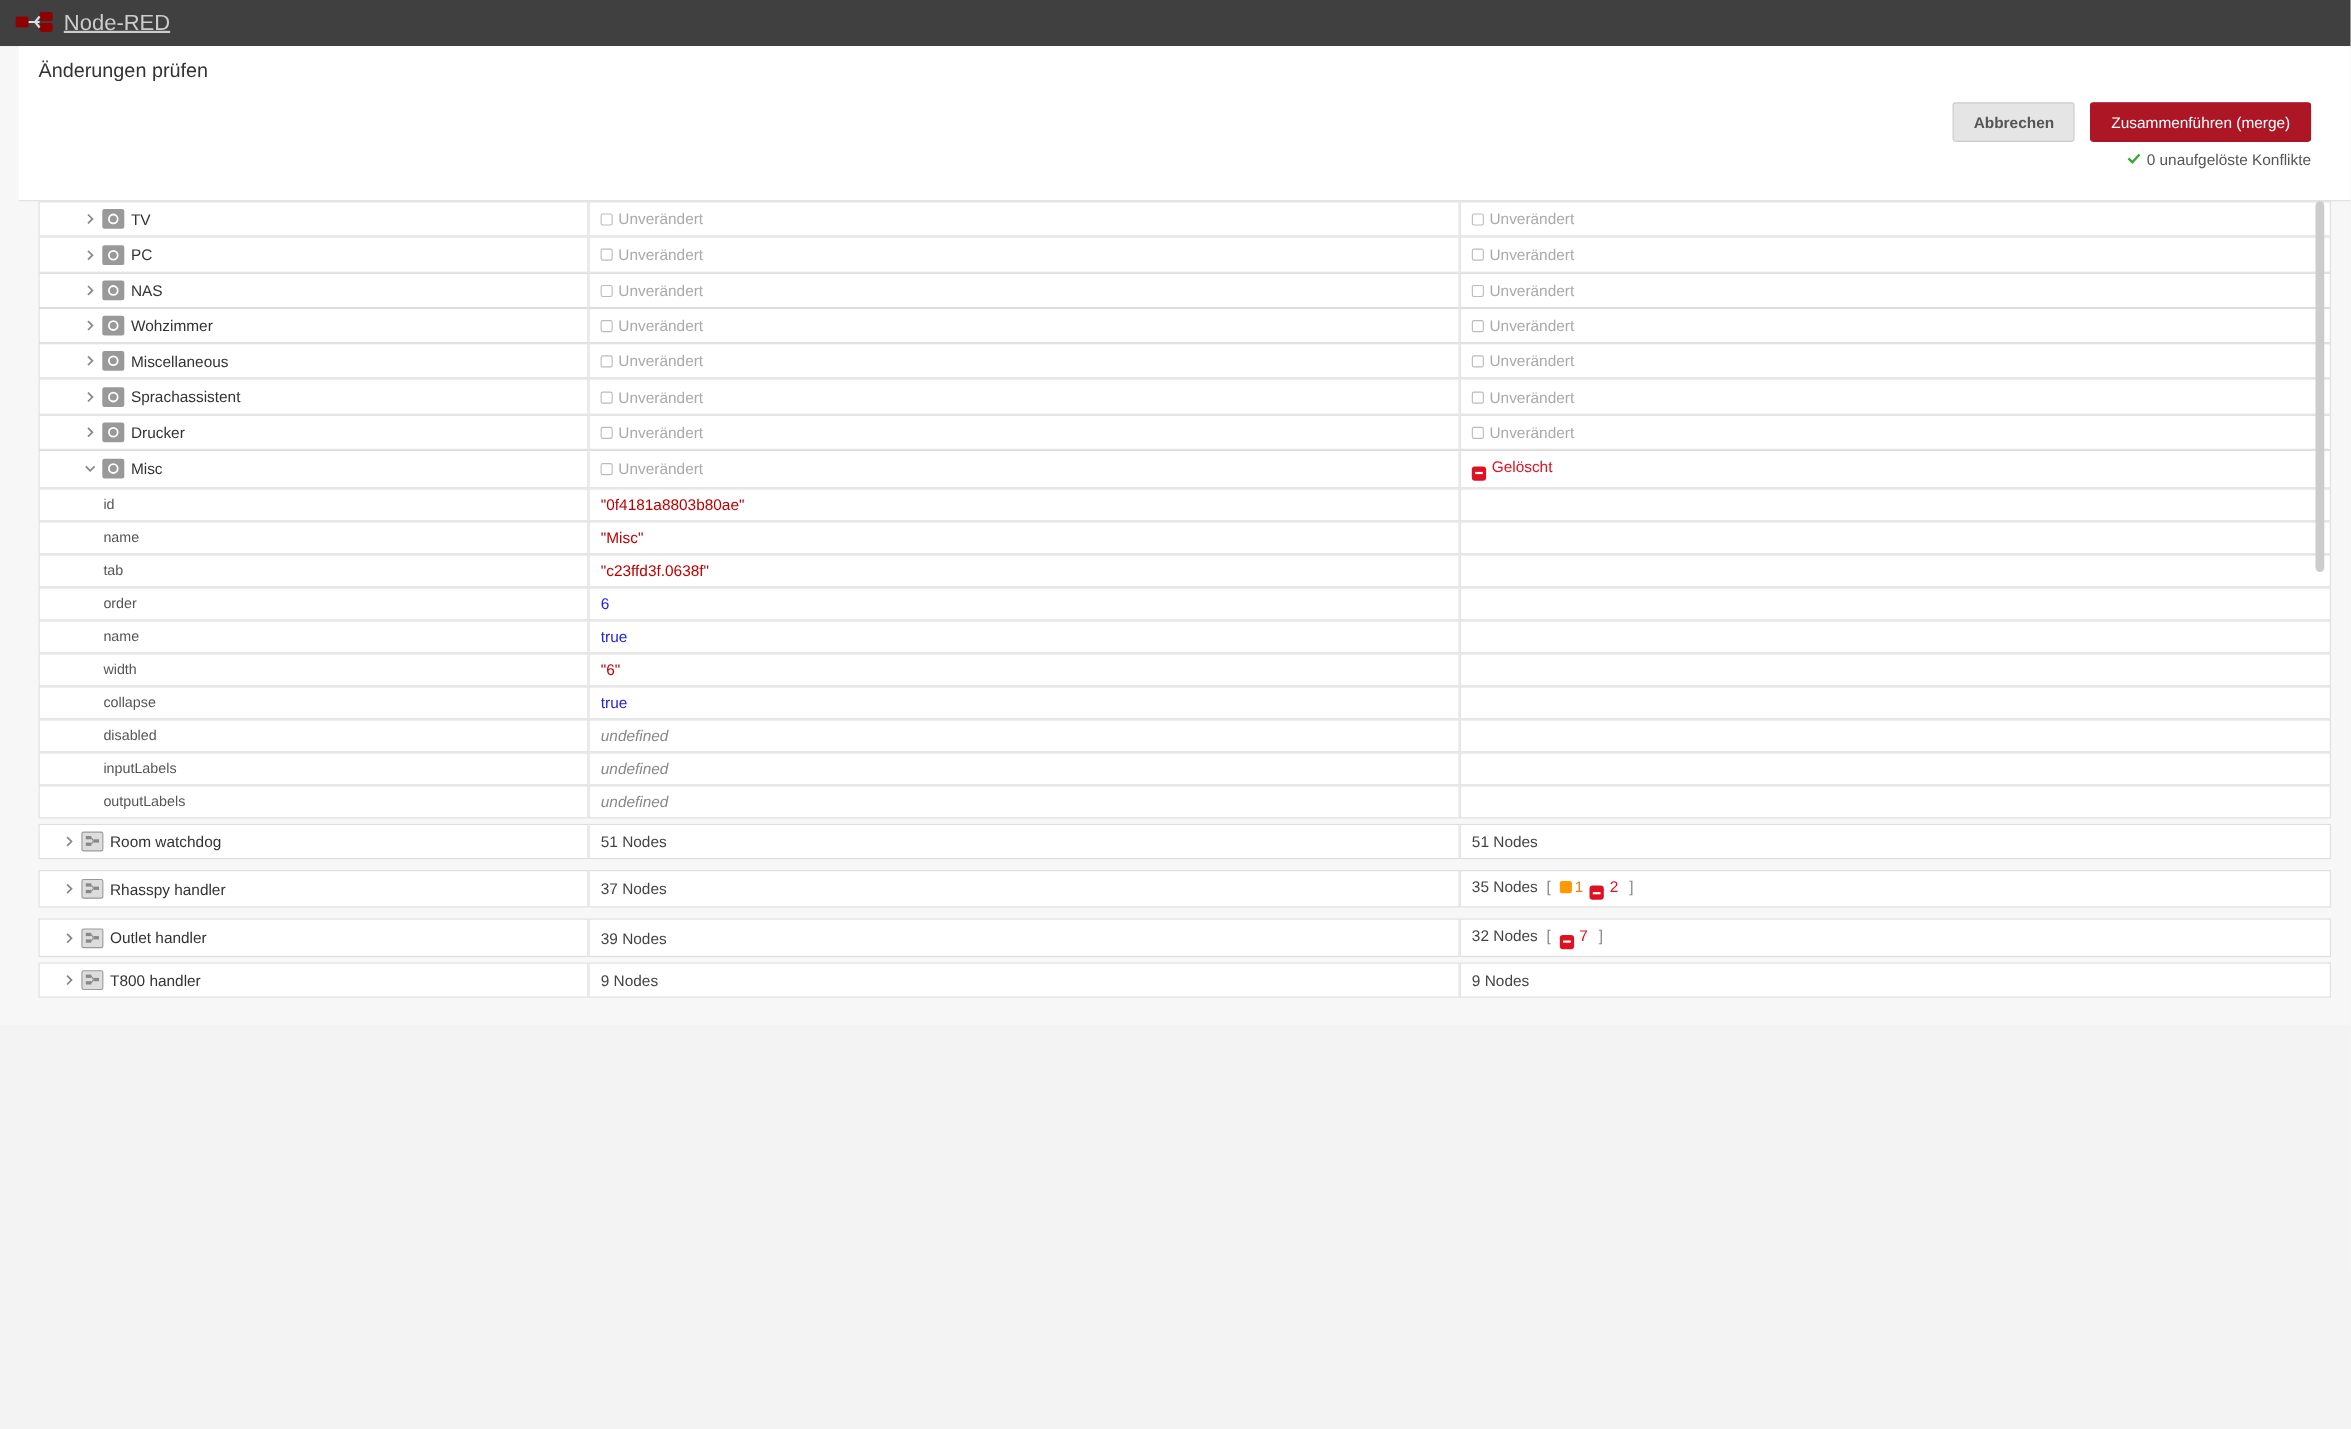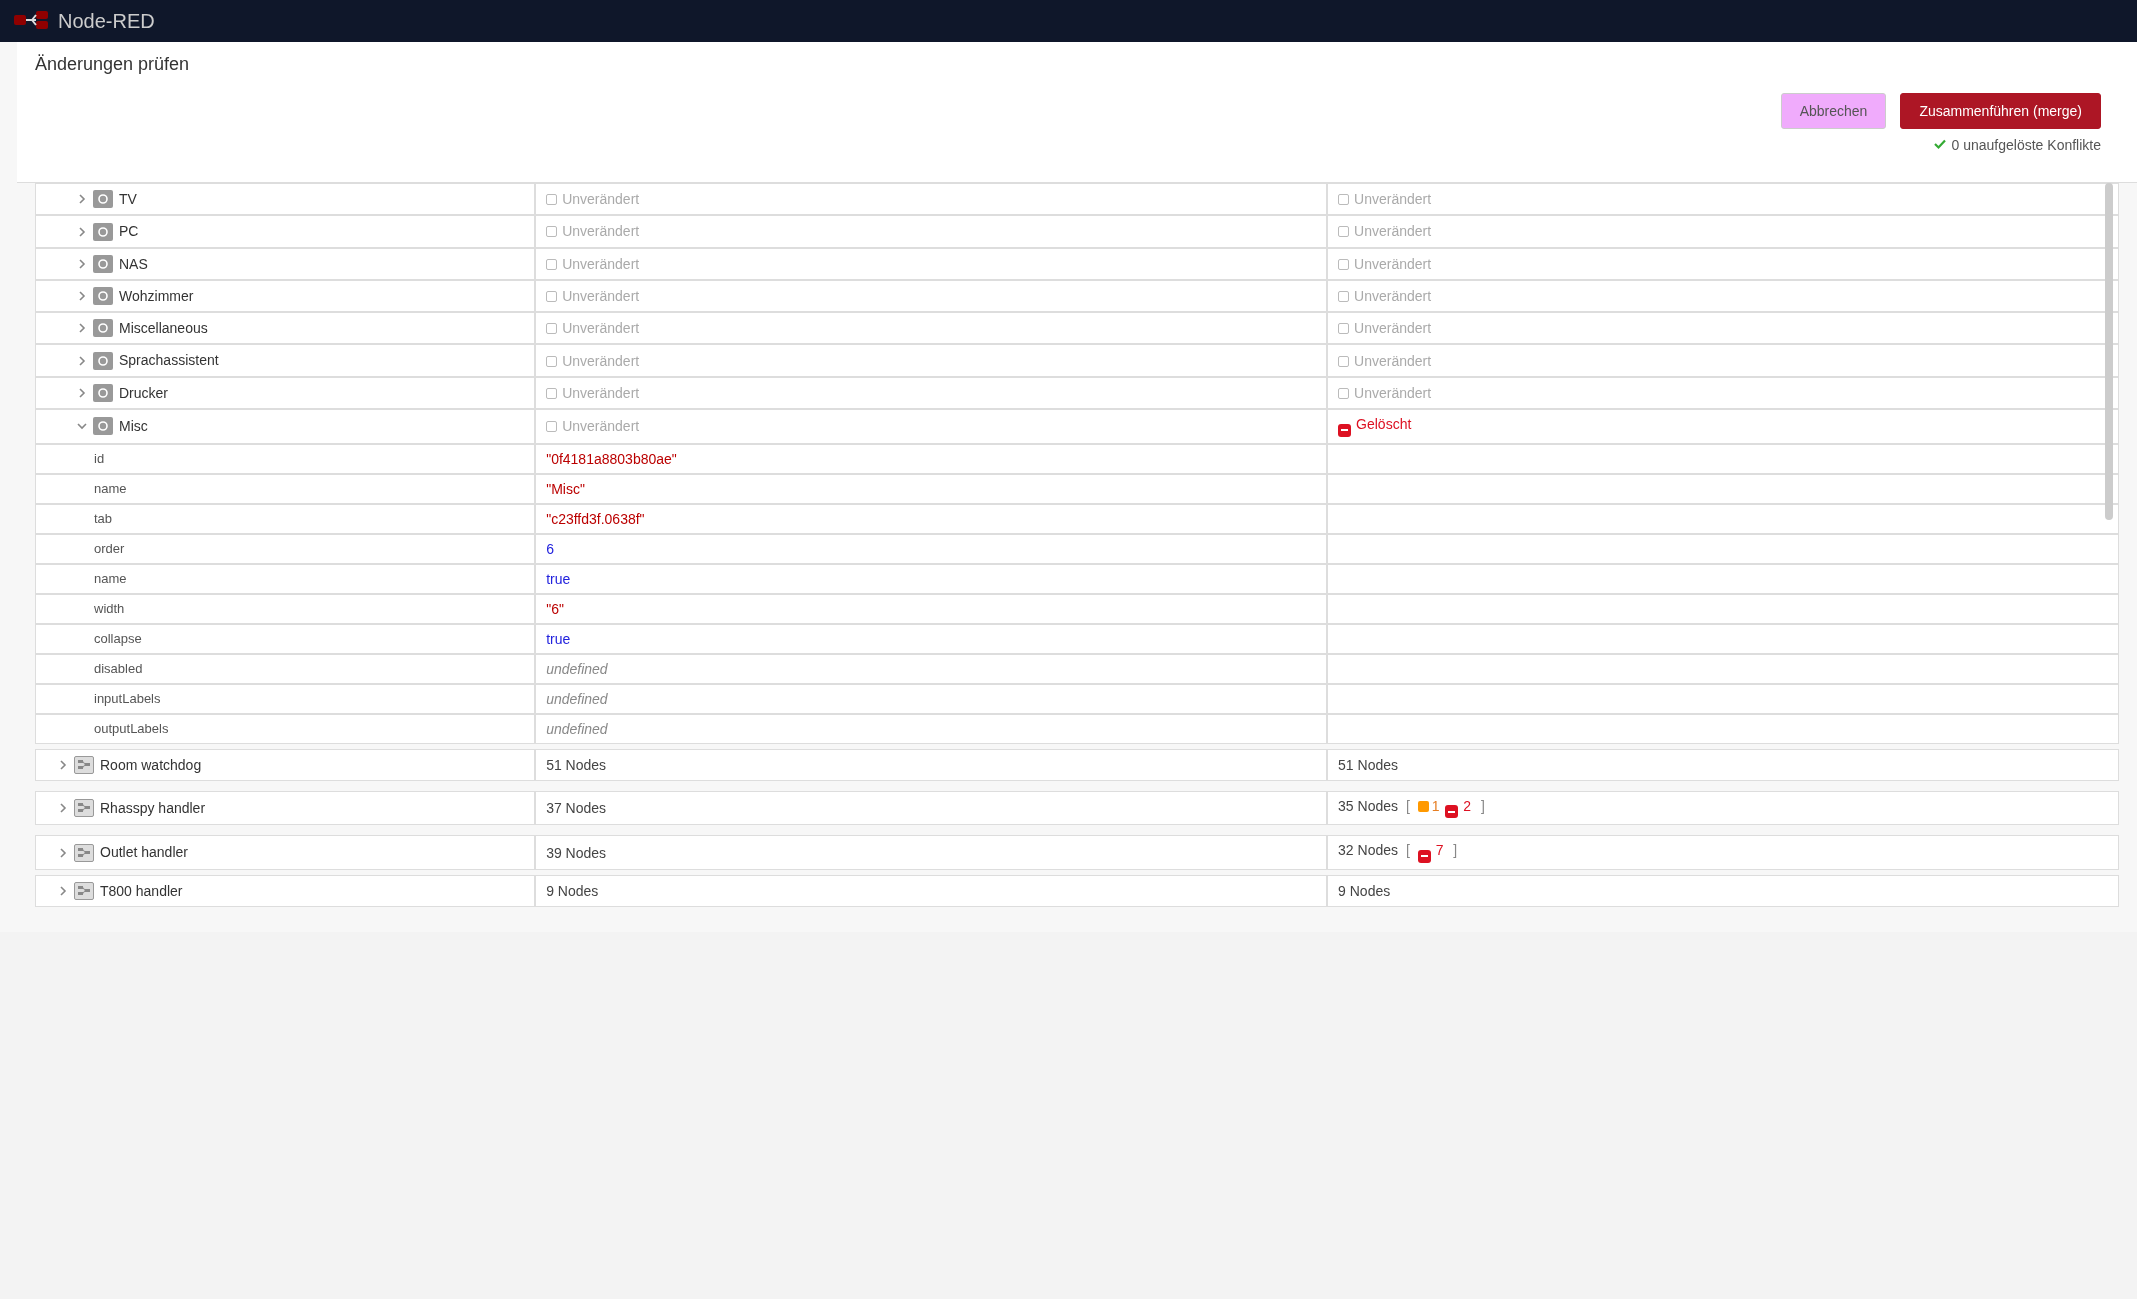--- a/index.html
+++ b/index.html
@@ -1,25 +1,25 @@
 <!DOCTYPE html>
 <html><head>
 <meta charset="utf-8">
 <style>
 * { box-sizing: border-box; margin: 0; padding: 0; }
 body { font-family: "Helvetica Neue", Arial, sans-serif; font-size: 14px; color: #333; background: #f3f3f3; }
-.header { background: #0f172a; color: #ccc; height: 42px; display: flex; align-items: center; padding: 0 14px; }
+.header { background: #404040; color: #ccc; height: 42px; display: flex; align-items: center; padding: 0 14px; text-decoration: underline; }
 .logo-icon { margin-right: 10px; }
 .header-title { font-size: 20px; font-weight: normal; color: #ccc; }
 .dialog { background: #f7f7f7; padding-left: 17px; }
 .dialog-header { background: #fff; border-bottom: 1px solid #ddd; padding: 12px 18px 16px 18px; }
 .dialog-title { font-size: 18px; color: #333; font-weight: 500; }
 .dialog-buttons { display: flex; justify-content: flex-end; gap: 14px; padding: 18px 18px 8px 18px; }
 .btn { padding: 9px 18px; border-radius: 3px; font-size: 14px; cursor: pointer; border: 1px solid; }
-.btn-cancel { background: #f0abfc; border-color: #ccc; color: #555; }
+.btn-cancel { background: #e5e5e5; border-color: #ccc; color: #555; font-weight: bold; }
 .btn-primary { background: #ad1625; border-color: #ad1625; color: #fff; }
 .conflict-bar { display: flex; justify-content: flex-end; padding: 0 18px 12px 18px; font-size: 14px; color: #555; }
 .check-icon { color: #3a3; margin-right: 5px; flex-shrink: 0; }
 .content { padding: 0 18px 25px 18px; position: relative; }
 .content::after { content: ""; position: absolute; right: 24px; top: 0; height: 45%; width: 8px; background: #ccc; border-radius: 4px; }
 .diff-table { width: 100%; border-collapse: separate; border-spacing: 0; table-layout: fixed; }
 .diff-table td { border: 1px solid #ddd; padding: 6px 10px; background: #fff; vertical-align: middle; font-size: 14px; }
 .group-spacer td { border: none; background: transparent; padding: 5px 0 0 0; }
 .col-label { width: 24%; }
 .col-left { width: 38%; }

